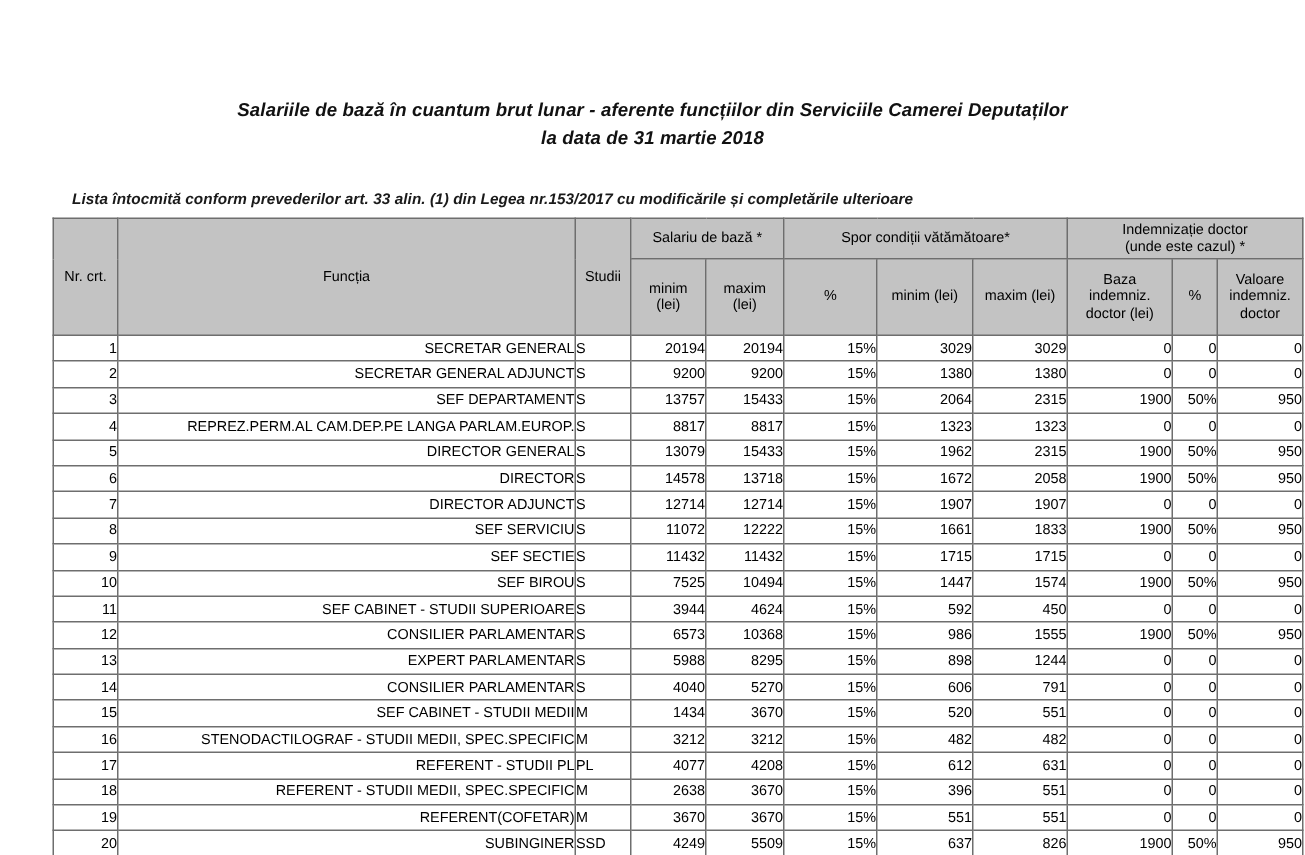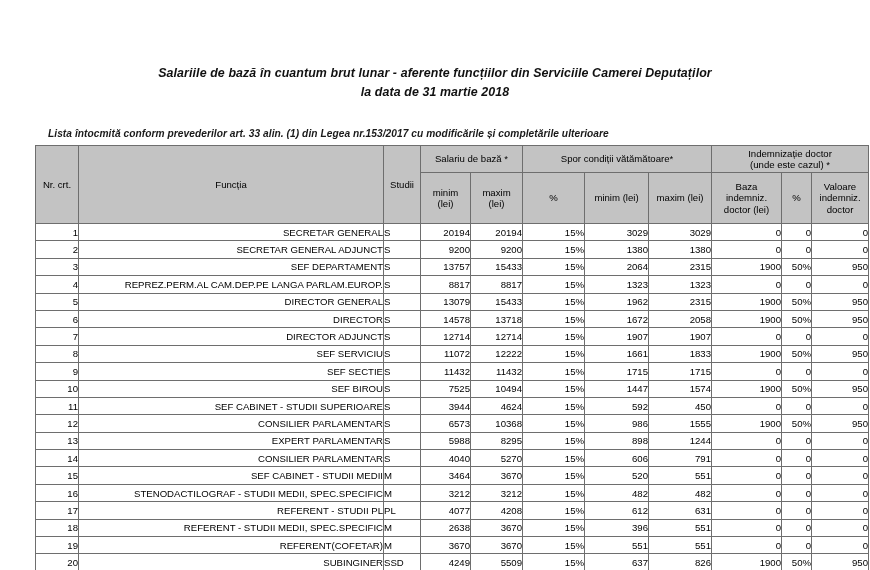--- a/index.html
+++ b/index.html
@@ -355,21 +355,21 @@
             <td class="num">606</td>
             <td class="num">791</td>
             <td class="num">0</td>
             <td class="num">0</td>
             <td class="num">0</td>
           </tr>
           <tr>
             <td class="num">15</td>
             <td class="txt">SEF CABINET - STUDII MEDII</td>
             <td class="ctr">M</td>
-            <td class="num">3464</td>
+            <td class="num">1434</td>
             <td class="num">3670</td>
             <td class="num">15%</td>
             <td class="num">520</td>
             <td class="num">551</td>
             <td class="num">0</td>
             <td class="num">0</td>
             <td class="num">0</td>
           </tr>
           <tr>
             <td class="num">16</td>

